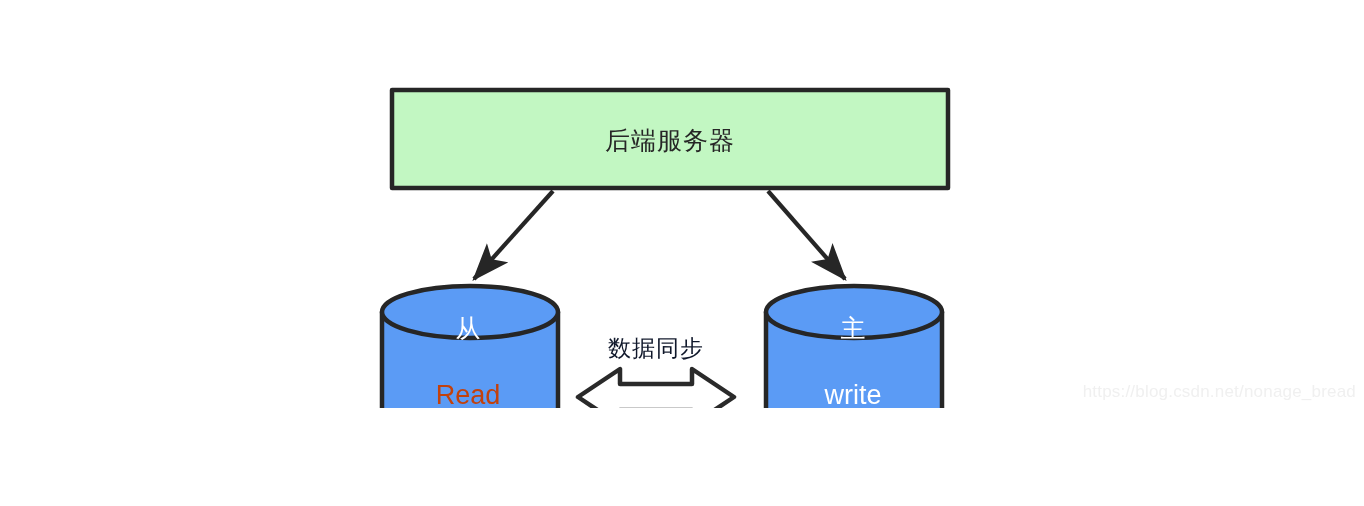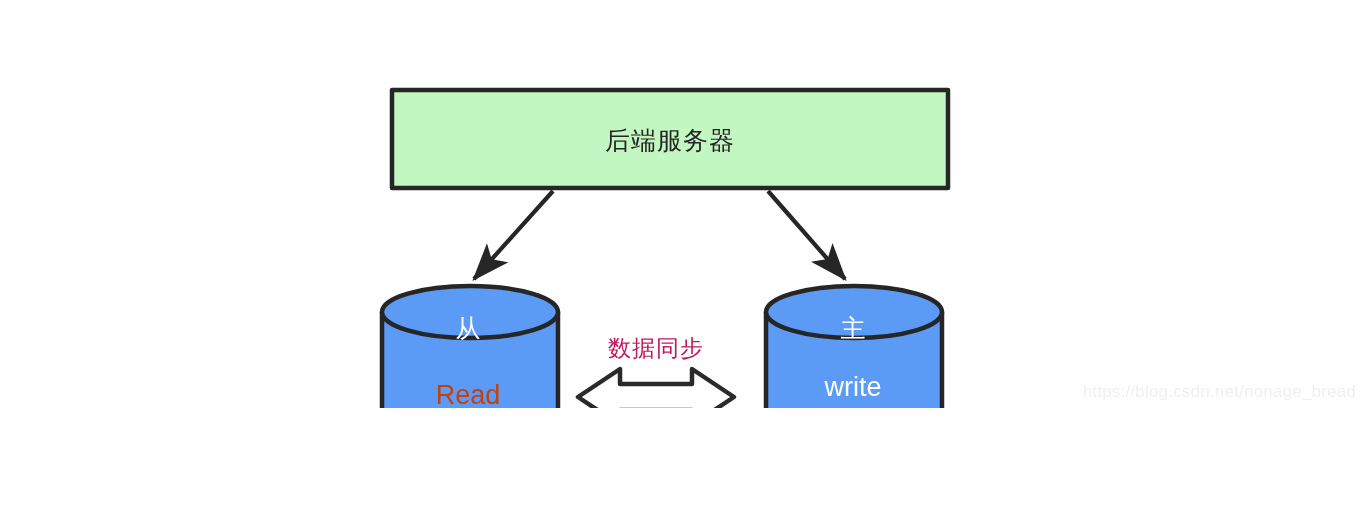--- a/index.html
+++ b/index.html
@@ -56,32 +56,32 @@
   }
   #master-role-label {
     left: 765px;
     top: 312px;
     width: 176px;
     font-size: 25px;
     color: #ffffff;
   }
   #master-op-label {
     left: 765px;
-    top: 372px;
+    top: 380px;
     width: 176px;
     font-size: 27px;
     color: #ffffff;
   }
   
   #sync-label {
     left: 578px;
     top: 333px;
     width: 156px;
     font-size: 23px;
-    color: #be185d;
+    color: #0f172a;
     letter-spacing: 1px;
   }
   
   #watermark {
     position: absolute;
     right: 8px;
     bottom: 6px;
     font-size: 17px;
     color: #f0f0f0;
     white-space: nowrap;

